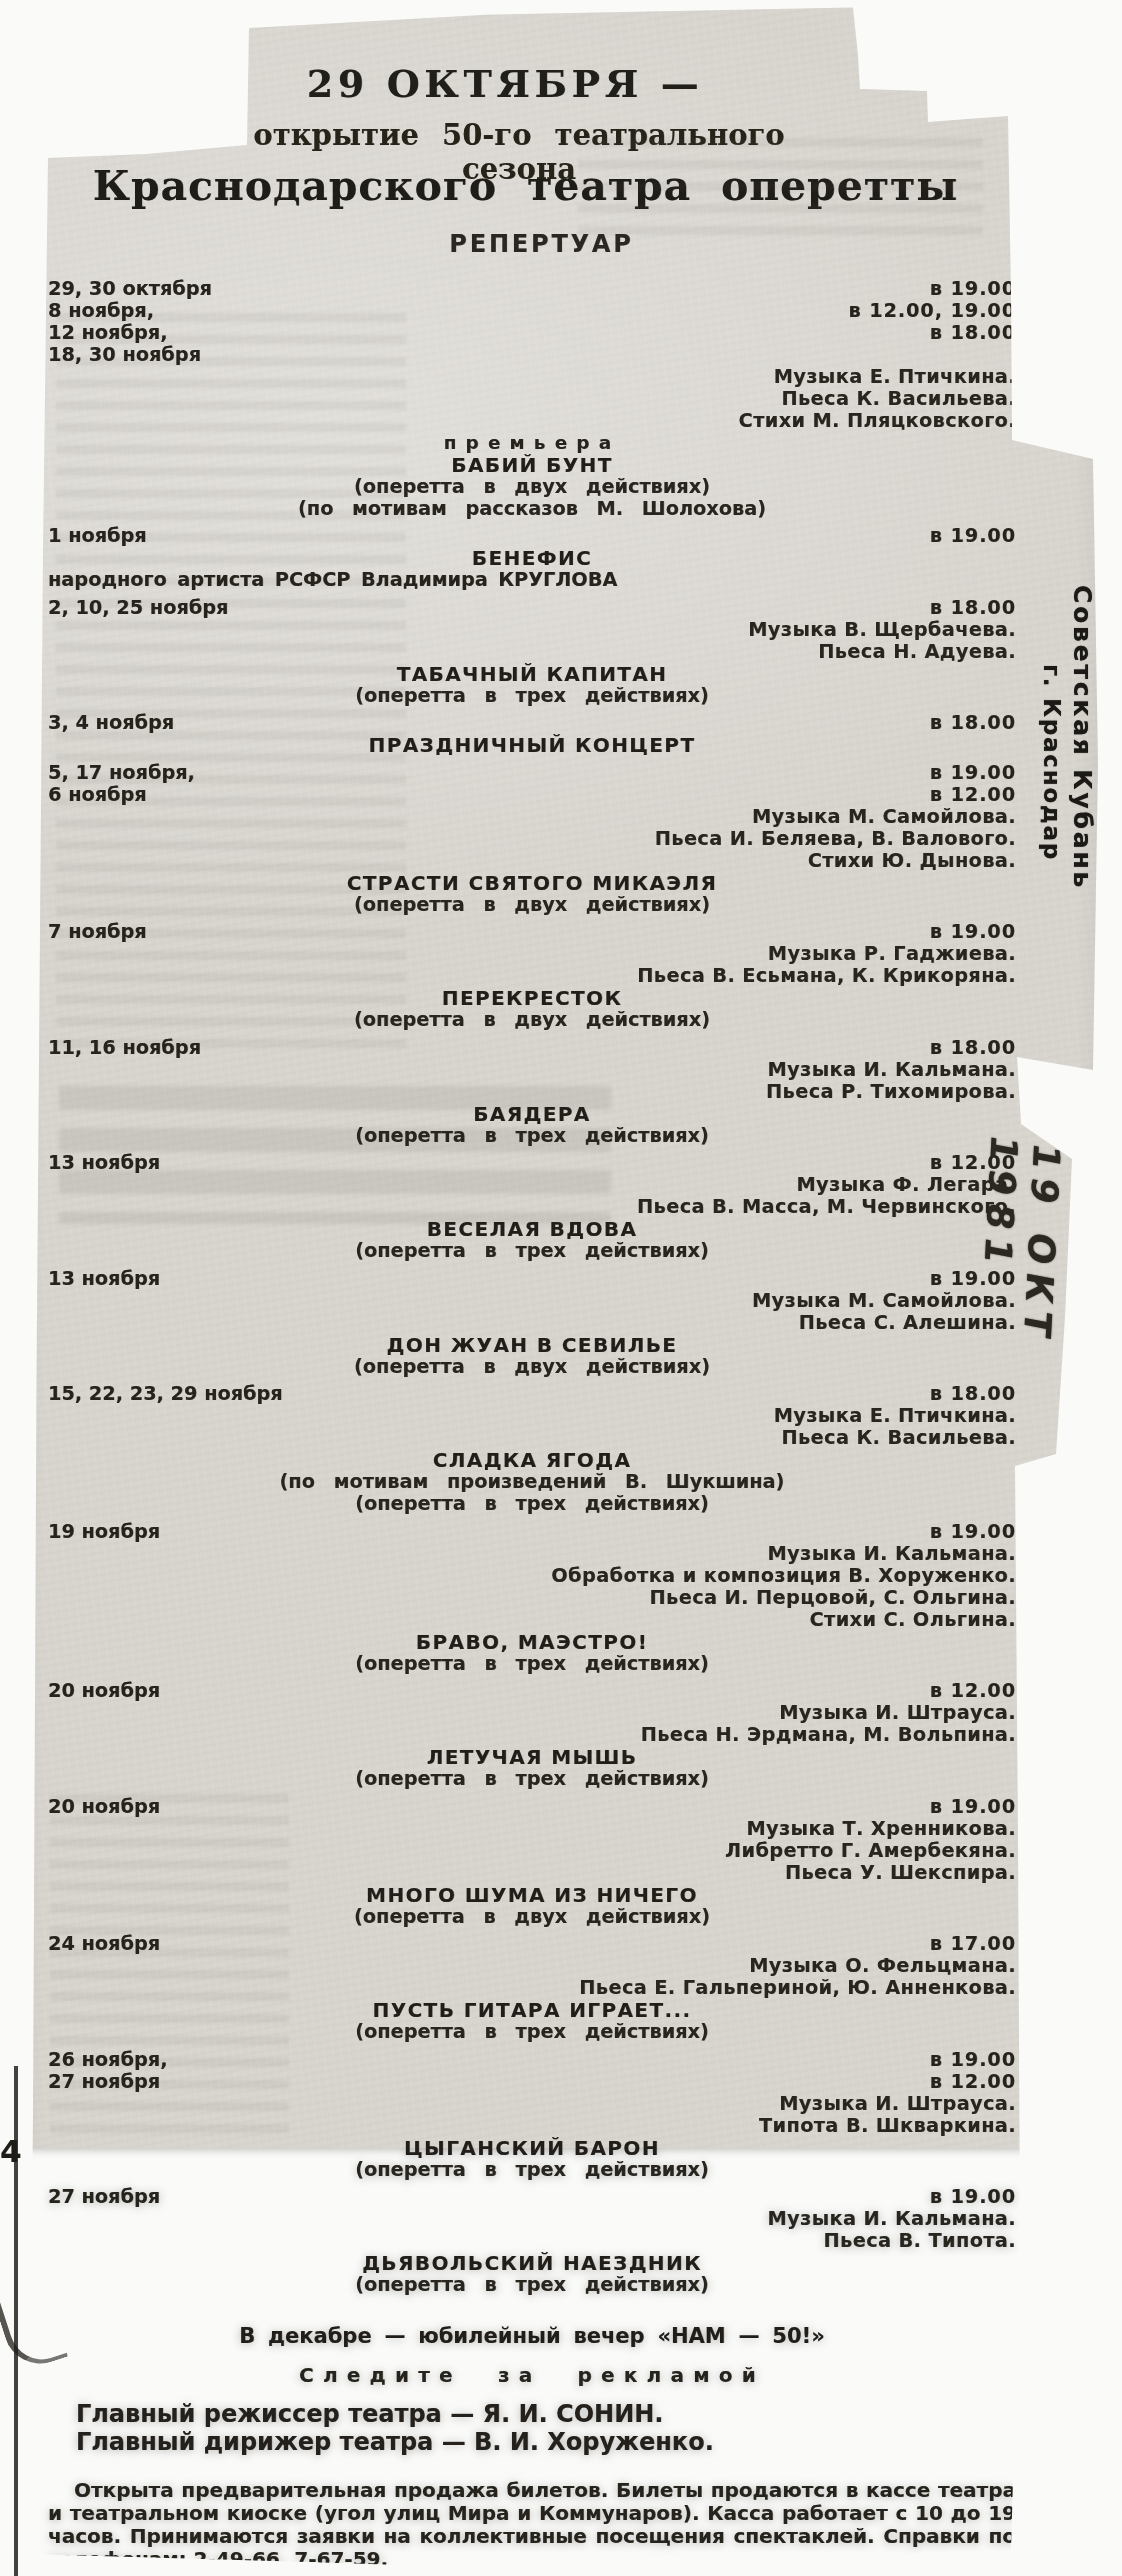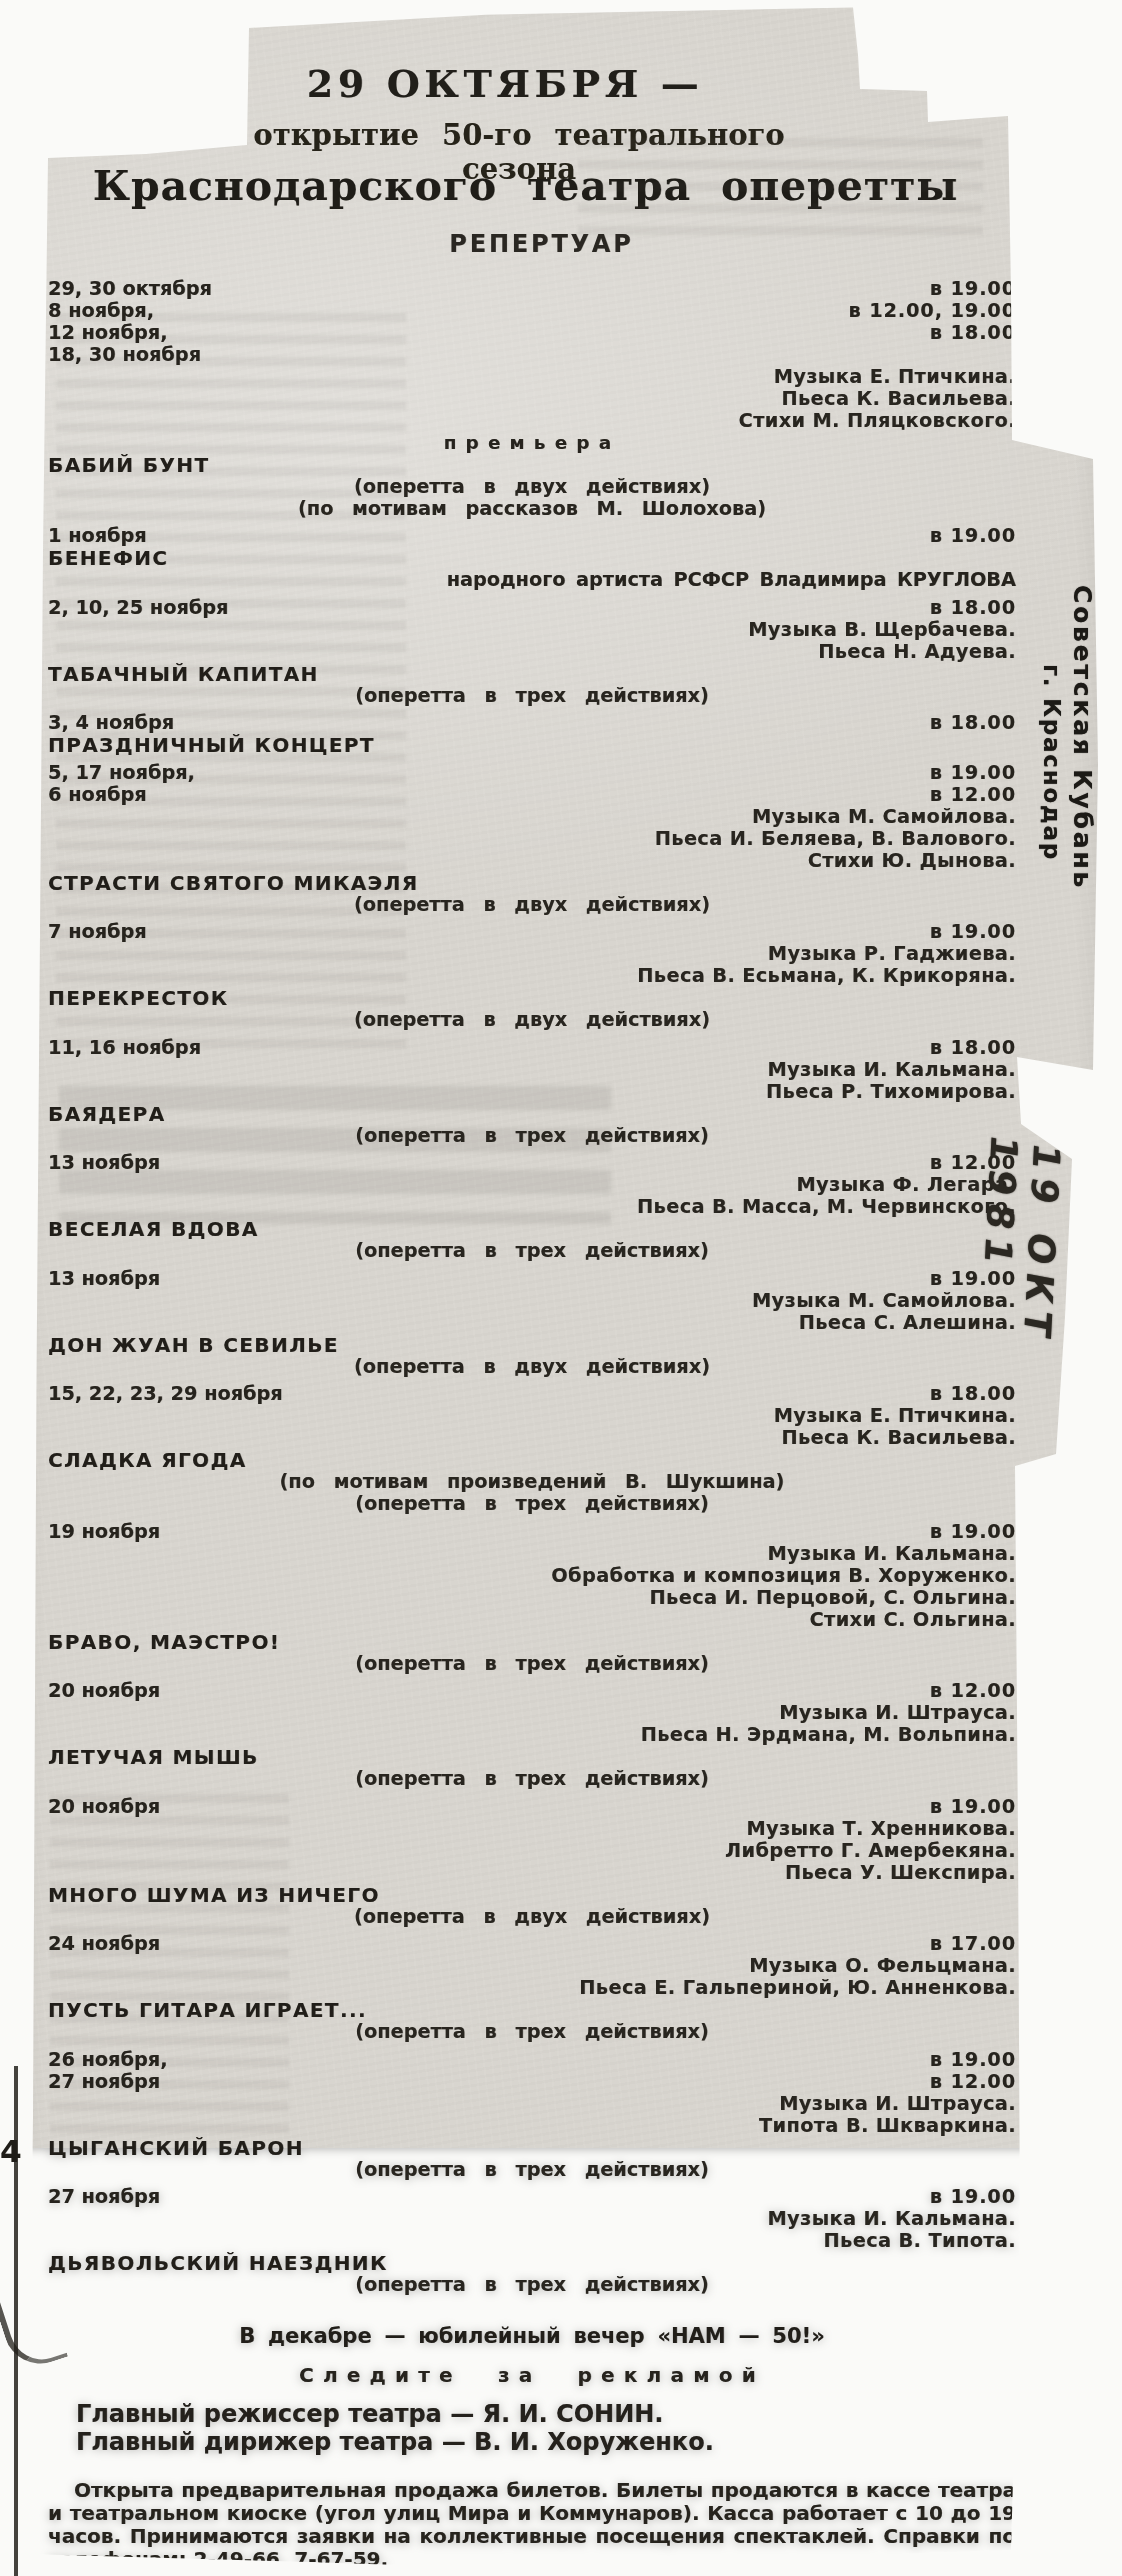--- a/index.html
+++ b/index.html
@@ -37,22 +37,22 @@
       font-family:"DejaVu Serif",serif;font-weight:bold;font-size:41px;letter-spacing:0.9px;word-spacing:14.7px;color:#1f1d18;}
   .section-head{position:absolute;top:230px;left:55px;width:957px;text-align:center;
       font-weight:bold;font-size:24px;letter-spacing:2.8px;color:#2a2722;}
   
   .list{position:absolute;left:40px;top:272px;width:968px;}
   .entry{margin-top:5.5px;}
   .row{display:flex;justify-content:space-between;font-weight:bold;font-size:19.3px;line-height:22px;color:#26231d;}
   .time{letter-spacing:0.9px;}
   .credit{text-align:right;font-weight:bold;font-size:19.3px;line-height:22px;letter-spacing:0.4px;color:#28251f;}
   .pretitle{text-align:center;font-weight:bold;font-size:18.4px;line-height:22px;letter-spacing:9.2px;color:#26231d;}
-  .title{font-weight:bold;font-size:20px;line-height:22px;letter-spacing:1.4px;color:#211e19;}
-  .title2{text-align:right;font-weight:bold;font-size:19.3px;line-height:22px;word-spacing:3.7px;color:#26231d;}
+  .title{text-align:center;font-weight:bold;font-size:20px;line-height:22px;letter-spacing:1.4px;color:#211e19;}
+  .title2{text-align:left;font-weight:bold;font-size:19.3px;line-height:22px;word-spacing:3.7px;color:#26231d;}
   .subtitle{text-align:center;font-weight:bold;font-size:19.3px;line-height:22px;word-spacing:12px;color:#28251f;}
   
   .jubilee{margin-top:28px;text-align:center;font-weight:bold;font-size:21px;word-spacing:5.5px;color:#211e19;}
   .watch{margin-top:14.7px;text-align:center;font-weight:bold;font-size:20px;letter-spacing:9.2px;word-spacing:20px;color:#26231d;}
   .staff{margin-top:13px;padding-left:28px;font-weight:bold;font-size:24px;line-height:28.5px;color:#24211c;}
   .tickets{margin-top:22px;text-align:justify;text-indent:26px;font-weight:bold;font-size:20px;line-height:23px;color:#26231d;}
   
   .stamp-news{position:absolute;left:1089px;top:585px;width:478px;
       transform:rotate(90deg);transform-origin:0 0;color:#1c1a16;
       text-shadow:0 0 0.9px rgba(28,26,22,.8);}

